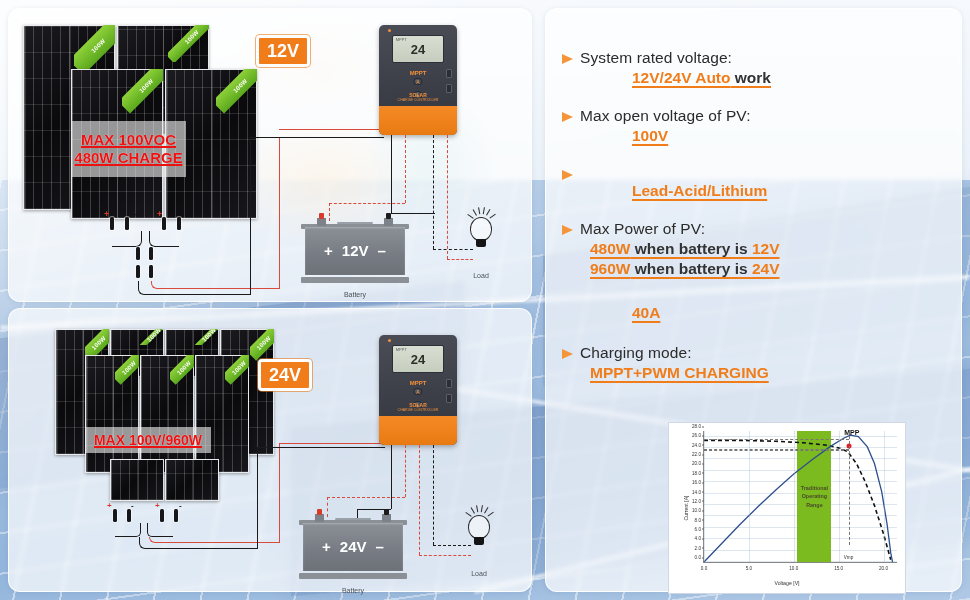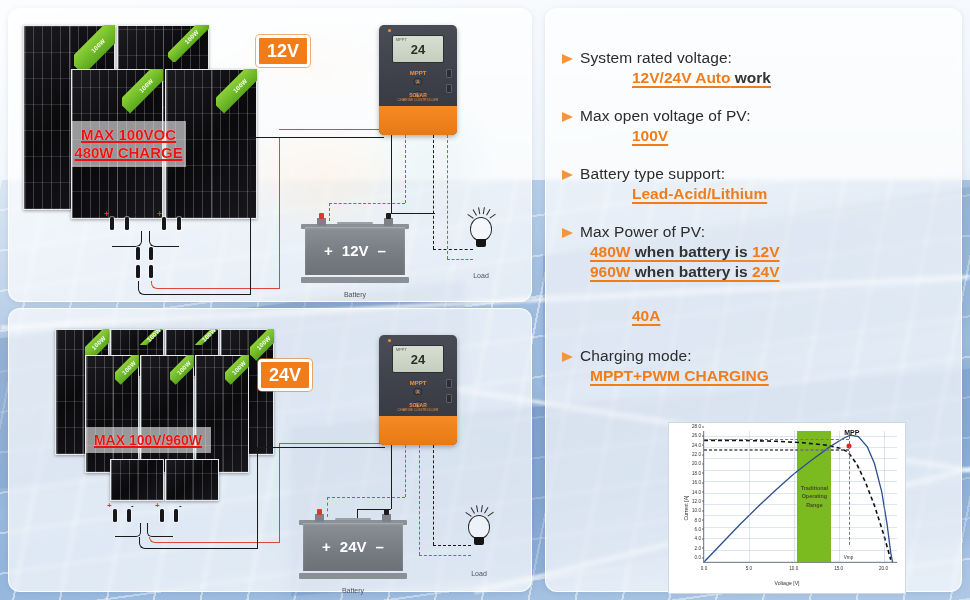--- a/index.html
+++ b/index.html
@@ -358,21 +358,21 @@
         <div class="pv-badge">
             <i>100W</i>
           </div>
       </div>
       <div class="pv" style="left:156px; top:60px;  width:92px;  height:150px;">
         <div class="pv-badge">
             <i>100W</i>
           </div>
       </div>
 
-      <div class="pv-overlay" style="left:62px; top:112px; width:115px; height:46px; font-size:15px;">
+      <div class="pv-overlay" style="left:62px; top:112px; width:115px; height:56px; font-size:15px;">
         <span>MAX 100VOC</span>
         <span>480W CHARGE</span>
       </div>
     </div>
 
     <div>
       <span class="polarity" style="left:95px; top:200px; font-size:9px; color:#d93b2b;">+</span>
       <span class="polarity" style="left:126px; top:200px; font-size:9px; color:#111;">-</span>
       <span class="polarity" style="left:148px; top:200px; font-size:9px; color:#d93b2b;">+</span>
       <span class="polarity" style="left:178px; top:200px; font-size:9px; color:#111;">-</span>
@@ -601,21 +601,20 @@
         <div class="spec-item">
           <div class="spec-head">
             <div class="arrow-icon"></div>
             <div class="spec-label">Max open voltage of PV:</div>
           </div>
           <div class="spec-value ctr"><span>100V</span></div>
         </div>
         <div class="spec-item">
           <div class="spec-head">
             <div class="arrow-icon"></div>
-            <div class="spec-label">Battery type support:</div>
           </div>
           <div class="spec-value ctr"><span>Lead-Acid/Lithium</span></div>
         </div>
         <div class="spec-item" style="margin-bottom: 26px;">
           <div class="spec-head">
             <div class="arrow-icon"></div>
             <div class="spec-label">Max Power of PV:</div>
           </div>
           <div class="spec-value wide"><span>480W</span><span class="muted"> when battery is </span><span>12V</span></div>
           <div class="spec-value wide"><span>960W</span><span class="muted"> when battery is </span><span>24V</span></div>

